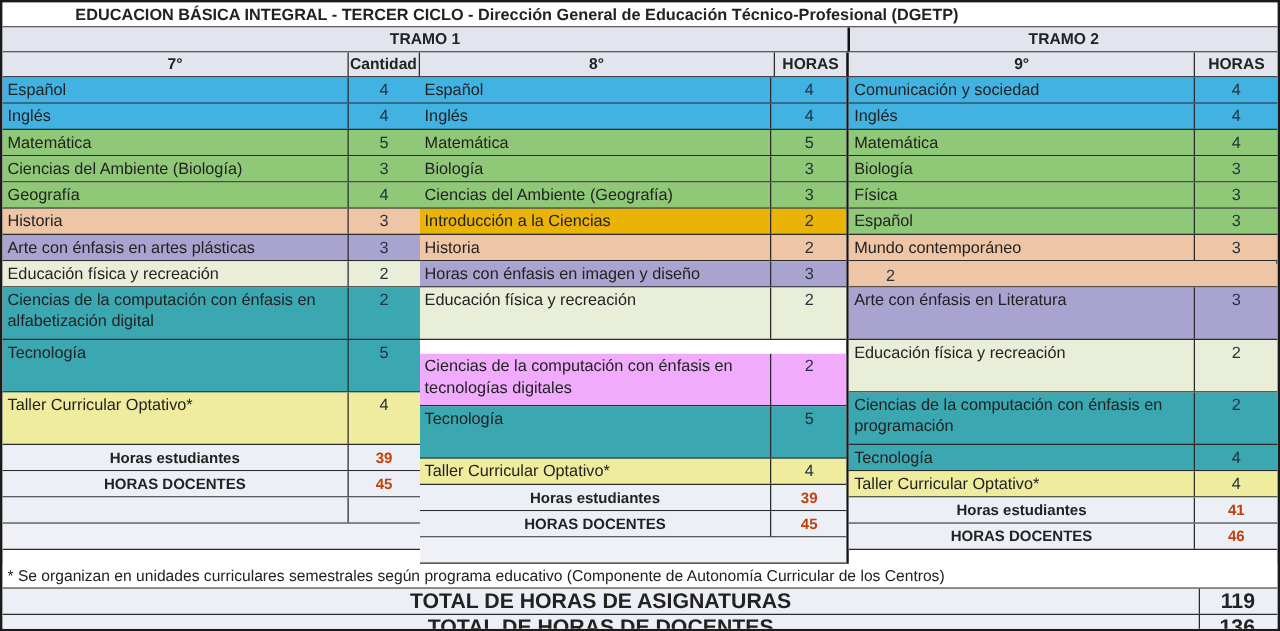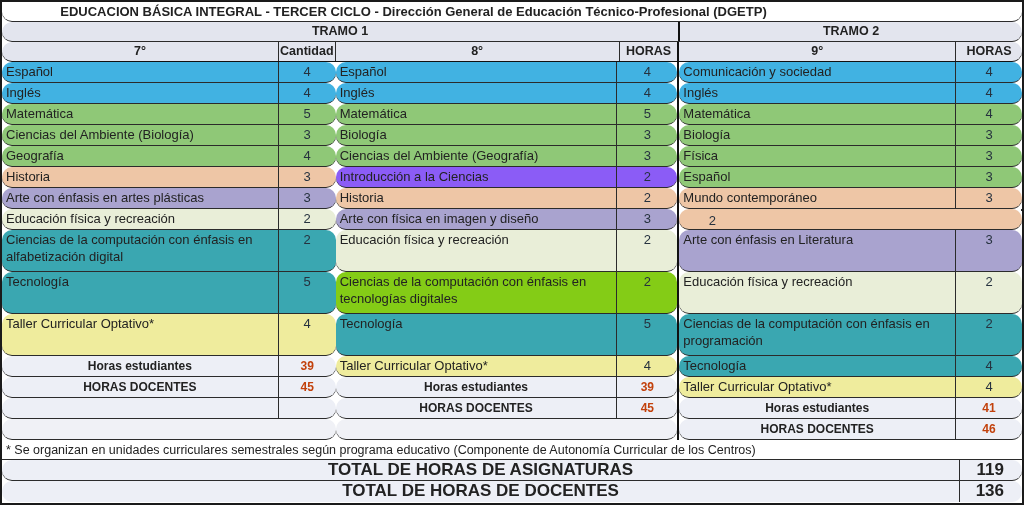--- a/index.html
+++ b/index.html
@@ -3,21 +3,21 @@
 <meta charset="utf-8">
 <style>
   :root{ --bd:#2b2b2b; }
   html,body{margin:0;padding:0;background:#fff;}
   .app{
     width:1024px;height:505px;box-sizing:border-box;
     border:2px solid #1a1a1a;
     font-family:"Liberation Sans",sans-serif;
     color:#222; overflow:hidden; background:#fff;
   }
-  .row,.hrow{display:flex;box-sizing:border-box;border-radius:10px;}
+  .row,.hrow{display:flex;box-sizing:border-box;}
   
   .title-row{height:20px;background:#fff;border-bottom:1px solid var(--bd);}
   .title-cell{width:823px;text-align:center;font-weight:bold;font-size:13px;line-height:19px;white-space:nowrap;}
   .tramo-row{height:20px;background:#e3e5ee;border-bottom:1px solid var(--bd);font-weight:bold;font-size:12.5px;}
   .tramo1{width:678px;border-right:2px solid #111;text-align:center;line-height:19px;box-sizing:border-box;}
   .tramo2{flex:1;text-align:center;line-height:19px;}
   .subheader-row{height:20px;background:#e3e5ee;border-bottom:1px solid #111;font-weight:bold;font-size:12.5px;}
   .sh{box-sizing:border-box;border-right:1px solid var(--bd);text-align:center;line-height:18px;}
   .sh.s1{width:278px}.sh.v1{width:57px}.sh.s2{width:285px}.sh.v2{width:60px;border-right:2px solid #111;}
   .sh.s3{width:278px}.sh.v3{width:66px;border-right:none;}
@@ -143,37 +143,37 @@
           <div class="cv">5</div>
         </div>
         <div class="row h1 t-subject" style="background: rgb(143, 200, 119);">
           <div class="cl">Biología</div>
           <div class="cv">3</div>
         </div>
         <div class="row h1 t-subject" style="background: rgb(143, 200, 119);">
           <div class="cl">Ciencias del Ambiente (Geografía)</div>
           <div class="cv">3</div>
         </div>
-        <div class="row h1 t-subject" style="background: #8b5cf6;">
+        <div class="row h1 t-subject" style="background: #eab308;">
           <div class="cl">Introducción a la Ciencias</div>
           <div class="cv">2</div>
         </div>
         <div class="row h1 t-subject" style="background: rgb(238, 198, 166);">
           <div class="cl">Historia</div>
           <div class="cv">2</div>
         </div>
         <div class="row h1 t-subject" style="background: rgb(169, 163, 207);">
-          <div class="cl">Arte con física en imagen y diseño</div>
+          <div class="cl">Horas con énfasis en imagen y diseño</div>
           <div class="cv">3</div>
         </div>
         <div class="row h2 t-subject" style="background: rgb(233, 238, 216);">
           <div class="cl">Educación física y recreación</div>
           <div class="cv">2</div>
         </div>
-        <div class="row h2 t-subject" style="background: #84cc16;">
+        <div class="row h2 t-subject" style="background: #f0abfc; margin-top: 11px;">
           <div class="cl">Ciencias de la computación con énfasis en tecnologías digitales</div>
           <div class="cv">2</div>
         </div>
         <div class="row h2 t-subject" style="background: rgb(58, 167, 177);">
           <div class="cl">Tecnología</div>
           <div class="cv">5</div>
         </div>
         <div class="row h1 t-subject" style="background: rgb(239, 236, 157);">
           <div class="cl">Taller Curricular Optativo*</div>
           <div class="cv">4</div>

